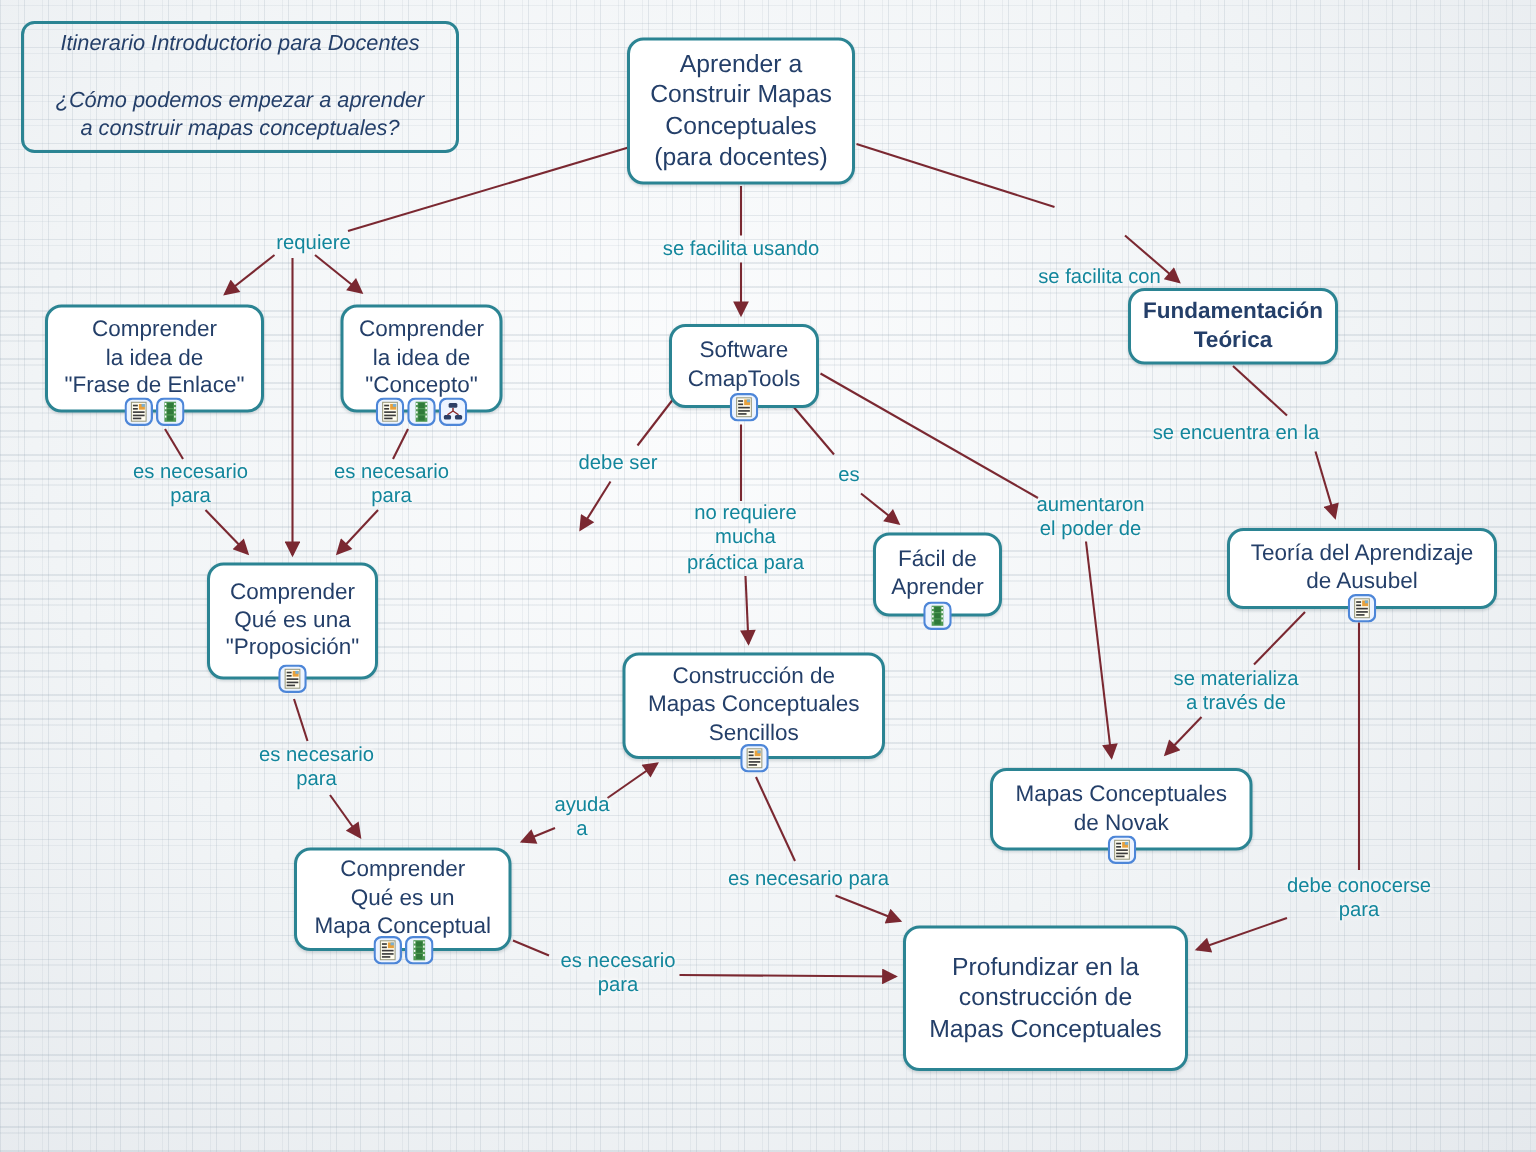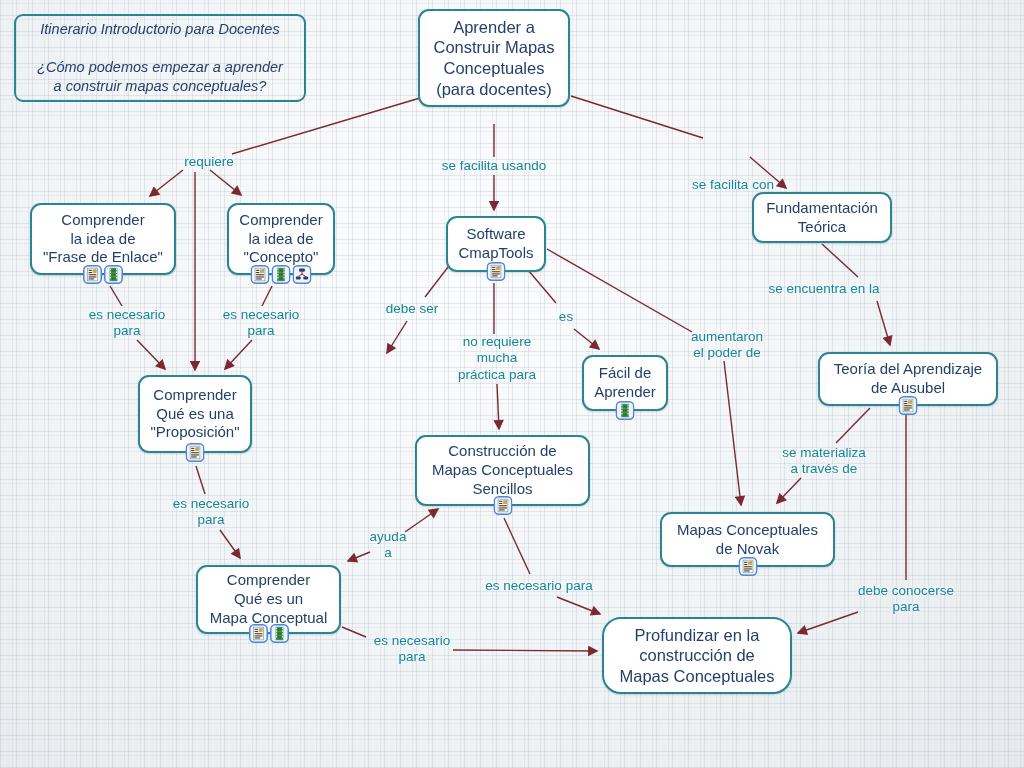--- a/index.html
+++ b/index.html
@@ -126,21 +126,21 @@
       <line x1="557" y1="597" x2="600" y2="614" marker-end="url(#arrow)"></line>
       <line x1="453" y1="650" x2="597" y2="651" marker-end="url(#arrow)"></line>
     </g>
   </svg>
 
   <div class="infobox" style="left:14px;top:14px;width:292px;height:88px;">Itinerario Introductorio para Docentes
 
 ¿Cómo podemos empezar a aprender
 a construir mapas conceptuales?</div>
 
-  <div class="node lg" style="left:418px;top:9px;width:152px;height:98px;">Aprender a
+  <div class="node lg" style="left:418px;top:25px;width:152px;height:98px;">Aprender a
 Construir Mapas
 Conceptuales
 (para docentes)</div>
 
   <div class="node" style="left:30px;top:203px;width:146px;height:72px;">
     <span>Comprender
 la idea de
 "Frase de Enlace"</span>
     <span class="icons">
       <svg class="ric">
@@ -183,21 +183,21 @@
   <div class="node" style="left:446px;top:216px;width:100px;height:56px;">
     <span>Software
 CmapTools</span>
     <span class="icons">
       <svg class="ric">
           <use href="#icon-doc"></use>
         </svg>
     </span>
   </div>
 
-  <div class="node" style="left:752px;top:192px;width:140px;height:51px;">Fundamentación
+  <div class="node" style="left:752px;top:192px;width:140px;height:51px;font-weight:bold;">Fundamentación
 Teórica</div>
 
   <div class="node" style="left:818px;top:352px;width:180px;height:54px;">
     <span>Teoría del Aprendizaje
 de Ausubel</span>
     <span class="icons">
       <svg class="ric">
           <use href="#icon-doc"></use>
         </svg>
     </span>
@@ -242,21 +242,21 @@
     <span class="icons">
       <svg class="ric">
           <use href="#icon-doc"></use>
         </svg>
       <svg class="ric">
           <use href="#icon-film"></use>
         </svg>
     </span>
   </div>
 
-  <div class="node lg" style="left:602px;top:617px;width:190px;height:77px;border-radius:19px;">Profundizar en la
+  <div class="node lg" style="left:602px;top:617px;width:190px;height:97px;">Profundizar en la
 construcción de
 Mapas Conceptuales</div>
 
   <div class="link-label" style="left:209px;top:162px;">requiere</div>
   <div class="link-label" style="left:494px;top:166px;">se facilita usando</div>
   <div class="link-label" style="left:733px;top:145px;margin-top:40px;">se facilita con</div>
   <div class="link-label" style="left:127px;top:323px;">es necesario
 para</div>
   <div class="link-label" style="left:261px;top:323px;">es necesario
 para</div>

